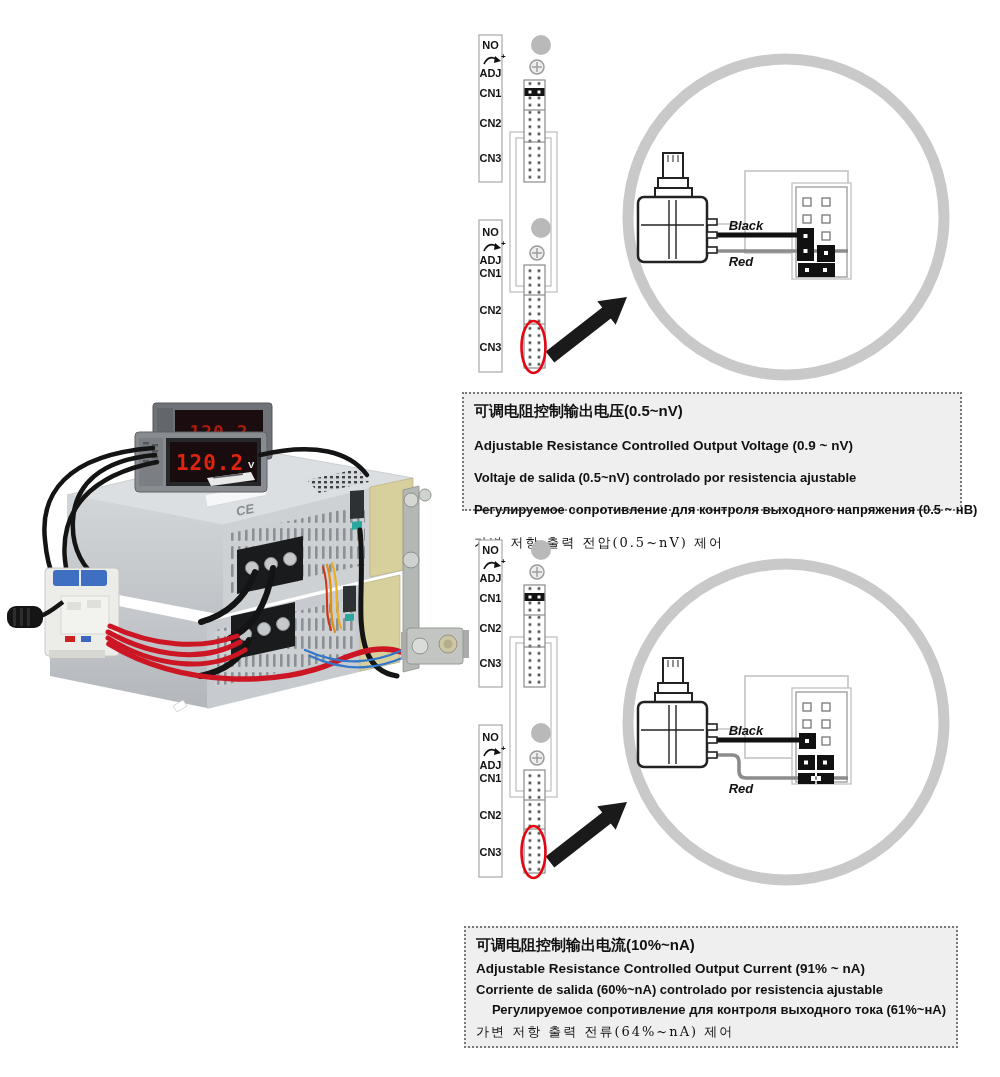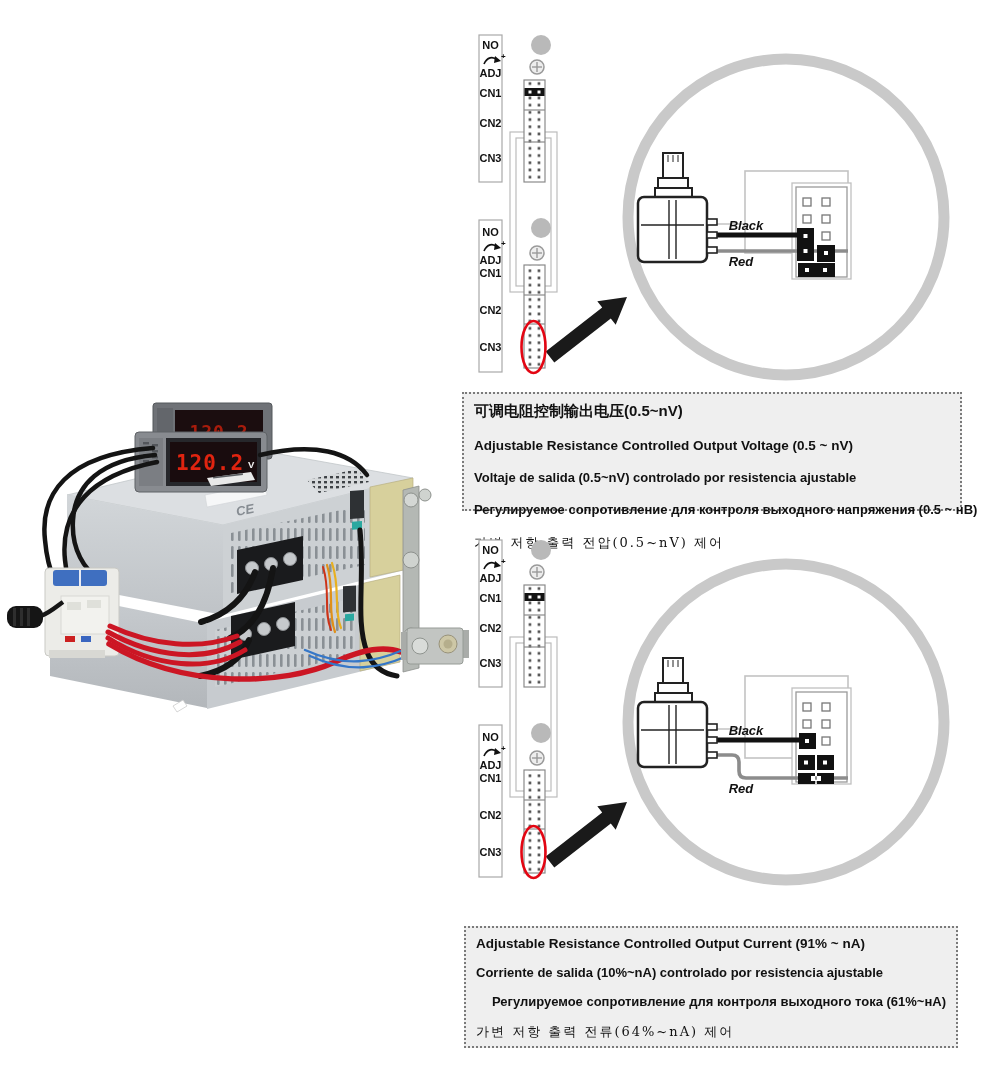--- a/index.html
+++ b/index.html
@@ -295,21 +295,21 @@
       <line x1="64" y1="267" x2="85" y2="267" stroke="#8a8a8a" stroke-width="1.2"></line>
       <line x1="64" y1="296" x2="85" y2="296" stroke="#8a8a8a" stroke-width="1.2"></line>
     </g>
 
     <polygon points="85.7,323.5 142.2,279.5 137.3,273.2 167,269 155.7,296.8 150.8,290.5 94.3,334.5" fill="#1a1a1a"></polygon>
     <ellipse cx="73.5" cy="319" rx="12" ry="26" fill="none" stroke="#e30613" stroke-width="2.6"></ellipse>
   </svg>
 
   <div class="caption" style="left:462px;top:392px;width:500px;height:119px;gap:17px;">
     <div class="cap-line cap-zh">可调电阻控制输出电压(0.5~nV)</div>
-    <div class="cap-line cap-en">Adjustable Resistance Controlled Output Voltage (0.5 ~ nV)</div>
+    <div class="cap-line cap-en">Adjustable Resistance Controlled Output Voltage (0.9 ~ nV)</div>
     <div class="cap-line cap-es">Voltaje de salida (0.5~nV) controlado por resistencia ajustable</div>
     <div class="cap-line cap-ru">Регулируемое сопротивление для контроля выходного напряжения (0.5 ~ нВ)</div>
     <div class="cap-line cap-ko">가변 저항 출력 전압(0.5~nV) 제어</div>
   </div>
 
   <svg class="diagram" width="530" height="355" viewBox="0 0 530 355" style="left:460px;top:533px;">
     <defs>
       <pattern id="pinsB" patternUnits="userSpaceOnUse" width="21" height="7.2" patternTransform="translate(64,52)">
         <rect width="21" height="7.2" fill="#ffffff"></rect>
         <rect x="4.6" y="2.2" width="2.7" height="2.7" fill="#555555"></rect>
@@ -429,19 +429,20 @@
       <rect x="64" y="237" width="21" height="103" fill="url(#pinsB)" stroke="#8a8a8a" stroke-width="1.2"></rect>
       <line x1="64" y1="267" x2="85" y2="267" stroke="#8a8a8a" stroke-width="1.2"></line>
       <line x1="64" y1="296" x2="85" y2="296" stroke="#8a8a8a" stroke-width="1.2"></line>
     </g>
 
     <polygon points="85.7,323.5 142.2,279.5 137.3,273.2 167,269 155.7,296.8 150.8,290.5 94.3,334.5" fill="#1a1a1a"></polygon>
     <ellipse cx="73.5" cy="319" rx="12" ry="26" fill="none" stroke="#e30613" stroke-width="2.6"></ellipse>
   </svg>
 
   <div class="caption" style="left:464px;top:926px;width:494px;height:122px;">
+    <div class="cap-line cap-zh">可调电阻控制输出电流(10%~nA)</div>
     <div class="cap-line cap-en">Adjustable Resistance Controlled Output Current (91% ~ nA)</div>
-    <div class="cap-line cap-es">Corriente de salida (10%~nA) controlado por resistencia ajustable</div>
+    <div class="cap-line cap-es">Corriente de salida (60%~nA) controlado por resistencia ajustable</div>
     <div class="cap-line cap-ru">Регулируемое сопротивление для контроля выходного тока (61%~нА)</div>
     <div class="cap-line cap-ko">가변 저항 출력 전류(64%~nA) 제어</div>
   </div>
 
 </div>
 
 </body></html>

